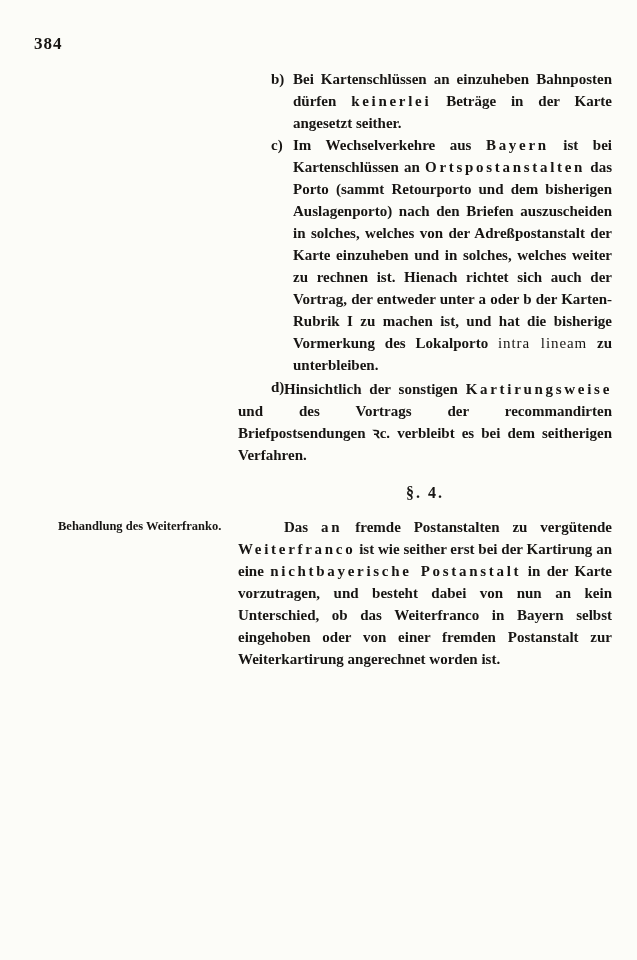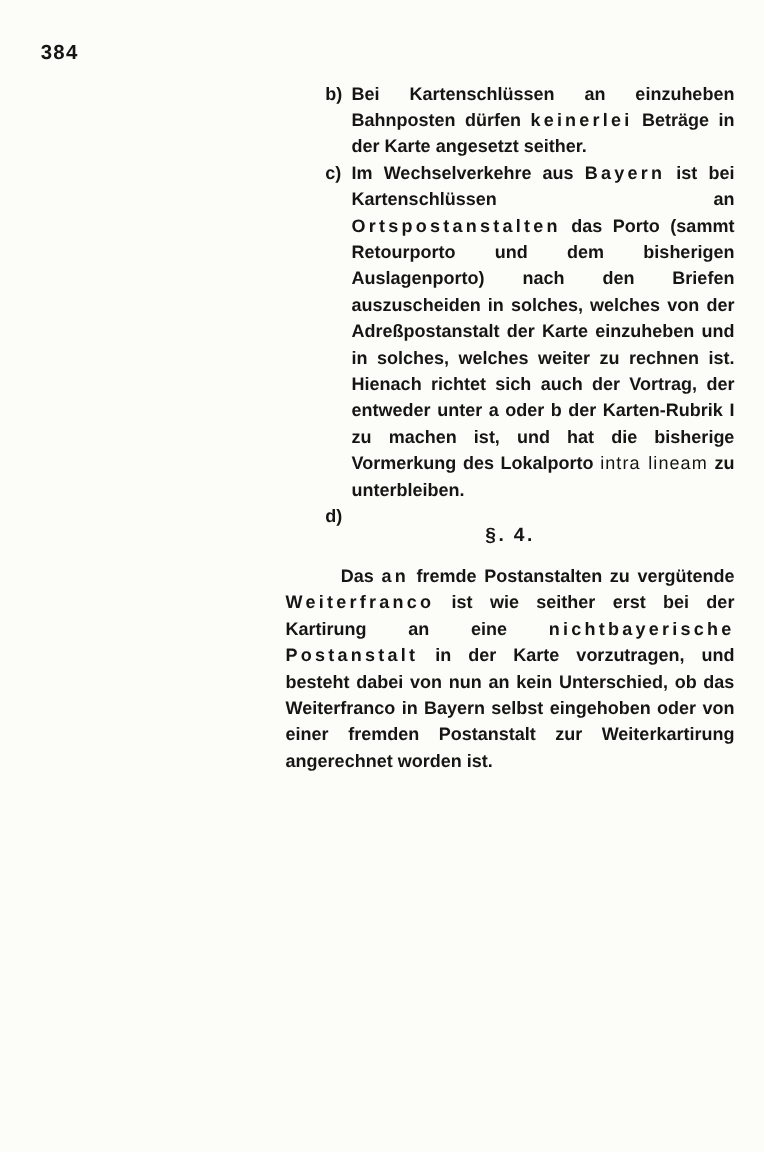--- a/index.html
+++ b/index.html
@@ -2,21 +2,21 @@
 <html lang="de" style="--bg: #fcfcf8; --ink: #171513;"><head>
 <meta charset="utf-8">
 <style>
   html, body { margin: 0; padding: 0; }
   .page {
     position: relative;
     width: 637px;
     height: 960px;
     background: var(--bg, #fcfcf8);
     color: var(--ink, #171513);
-    font-family: Liberation Sans, sans-serif;
+    font-family: Liberation Serif, serif;
     font-weight: bold;
     overflow: hidden;
   }
   .page-number {
     position: absolute;
     left: 34px;
     top: 34px;
     font-size: 17px;
     letter-spacing: 1px;
   }
@@ -82,21 +82,23 @@
 
     <div class="list-item">
       <span class="list-marker">c)</span>
       <span><span>Im Wechselverkehre aus </span><span class="sp">Bayern</span><span> ist bei Kartenschlüssen an </span><span class="sp">Ortspostanstalten</span><span> das Porto (sammt Retourporto und dem bisherigen Auslagenporto) nach den Briefen auszuscheiden in solches, welches von der Adreßpostanstalt der Karte einzuheben und in solches, welches weiter zu rechnen ist. Hienach richtet sich auch der Vortrag, der entweder unter a oder b der Karten-Rubrik I zu machen ist, und hat die bisherige Vormerkung des Lokalporto </span><span class="lat">intra lineam</span><span> zu unterbleiben.</span></span>
     </div>
 
     <div class="list-item">
       <span class="list-marker">d)</span>
     </div>
 
+    <div class="closing-paragraph"><span>Hinsichtlich der sonstigen </span><span class="sp">Kartirungsweise</span><span> und des Vortrags der recommandirten Briefpostsendungen ꝛc. verbleibt es bei dem seitherigen Verfahren.</span></div>
 
     <div class="section-heading">§. 4.</div>
 
     <div class="body-paragraph para-with-note">
+      <span class="margin-note">Behandlung des Weiterfranko.</span>
       <span><span>Das </span><span class="sp">an</span><span> fremde Postanstalten zu vergütende </span><span class="sp">Weiterfranco</span><span> ist wie seither erst bei der Kartirung an eine </span><span class="sp">nichtbayerische Postanstalt</span><span> in der Karte vorzutragen, und besteht dabei von nun an kein Unterschied, ob das Weiterfranco in Bayern selbst eingehoben oder von einer fremden Postanstalt zur Weiterkartirung angerechnet worden ist.</span></span>
     </div>
 
   </div>
 </div>
 
 </body></html>

